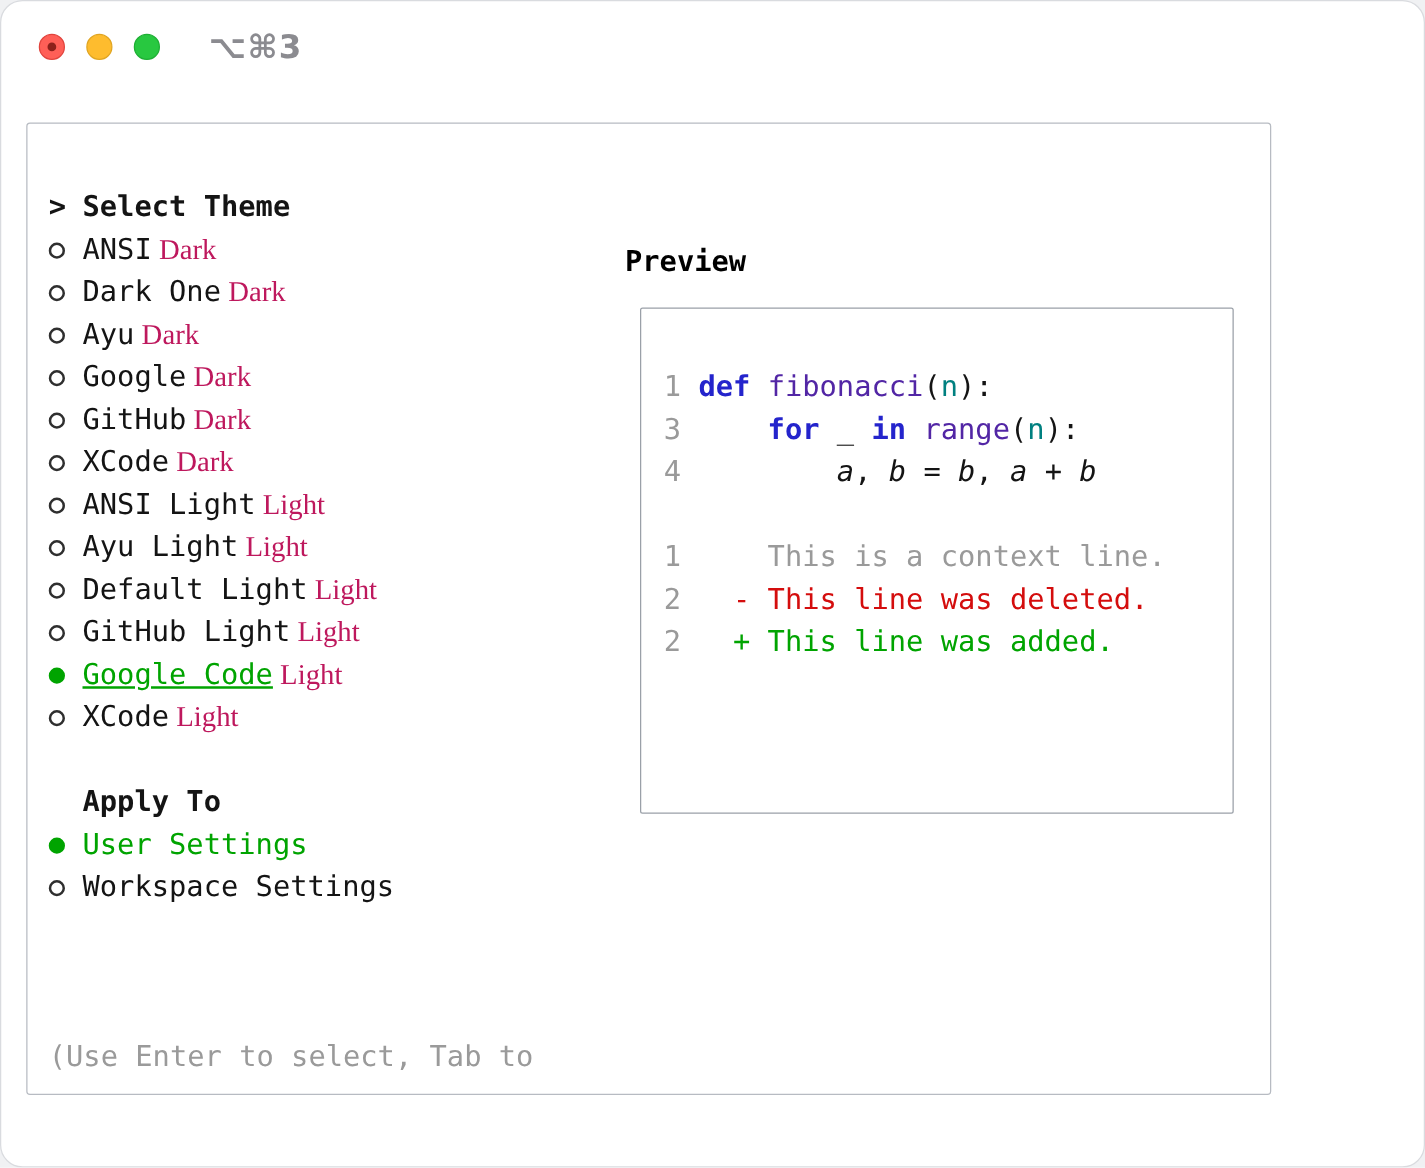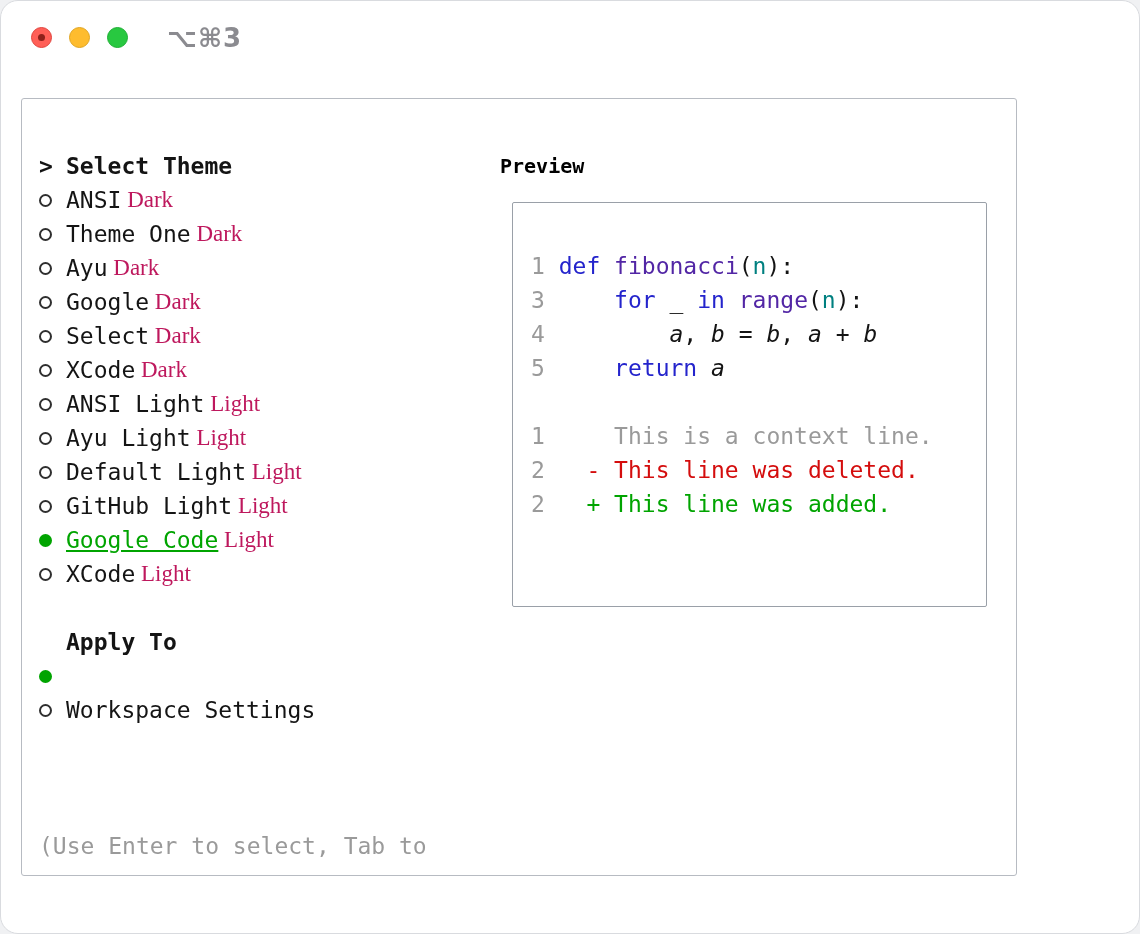--- a/index.html
+++ b/index.html
@@ -43,29 +43,29 @@
   .bold { font-weight:700; }
   .theme-name { white-space:pre; }
   .theme-name.sel { color:var(--green,#00a400);text-decoration:underline; }
   .variant { color:#be185d; white-space:pre;font-family:Liberation Serif, serif; }
   .opt-label.sel { color:var(--green,#00a400); }
 
   .apply-title { margin-top:34px; }
   .hint { margin-top:34px; color:#9a9a9a; font-size:23px; line-height:34px; white-space:pre; }
 
   
-  .preview-title { height:34px; font-size:20px; display:flex; align-items:center; }
+  .preview-title { height:34px; font-size:23px; display:flex; align-items:center;margin-top:44px; }
   .preview-box {
     margin-top:19px; margin-left:12px; width:475px; height:405px;
     border:1.5px solid #9aa0a8; border-radius:2px;
     padding:46px 0 0 18px; overflow:hidden;
   }
   .pline { height:34px; white-space:pre; font-size:23px; line-height:34px; }
   .tok-ln  { color:#9a9a9a; }
-  .tok-kw  { color:var(--kw,#2424cc); }
+  .tok-kw  { color:var(--kw,#2424cc);font-weight:bold; }
   .tok-fn  { color:var(--fn,#5226a5); }
   .tok-nm  { color:var(--nm,#008080); }
   .tok-vr  { font-style:italic; color:#141414; }
   .tok-pl  { color:#141414; }
   .tok-ctx { color:#9a9a9a; }
   .tok-del { color:var(--red,#d40d0d); }
   .tok-add { color:var(--green,#00a400); }
 </style>
 </head>
 <body>
@@ -94,42 +94,42 @@
             <span class="bullet-col">
               <span class="dot"></span>
             </span>
             <span class="theme-name">ANSI</span>
             <span class="variant"> Dark</span>
           </div>
           <div class="row">
             <span class="bullet-col">
               <span class="dot"></span>
             </span>
-            <span class="theme-name">Theme One</span>
+            <span class="theme-name">Dark One</span>
             <span class="variant"> Dark</span>
           </div>
           <div class="row">
             <span class="bullet-col">
               <span class="dot"></span>
             </span>
             <span class="theme-name">Ayu</span>
             <span class="variant"> Dark</span>
           </div>
           <div class="row">
             <span class="bullet-col">
               <span class="dot"></span>
             </span>
             <span class="theme-name">Google</span>
             <span class="variant"> Dark</span>
           </div>
           <div class="row">
             <span class="bullet-col">
               <span class="dot"></span>
             </span>
-            <span class="theme-name">Select</span>
+            <span class="theme-name">GitHub</span>
             <span class="variant"> Dark</span>
           </div>
           <div class="row">
             <span class="bullet-col">
               <span class="dot"></span>
             </span>
             <span class="theme-name">XCode</span>
             <span class="variant"> Dark</span>
           </div>
           <div class="row">
@@ -179,20 +179,21 @@
       <div class="row bold apply-title">
         <span class="bullet-col"></span>
         <span>Apply To</span>
       </div>
 
       <div>
           <div class="row">
             <span class="bullet-col">
               <span class="dot sel"></span>
             </span>
+            <span class="opt-label sel">User Settings</span>
           </div>
           <div class="row">
             <span class="bullet-col">
               <span class="dot"></span>
             </span>
             <span class="opt-label">Workspace Settings</span>
           </div>
         </div>
 
       <div class="hint">
@@ -201,21 +202,20 @@
       </div>
     </div>
 
     <div class="right-col">
       <div class="preview-title bold">Preview</div>
       <div class="preview-box">
         <div>
             <div class="pline"><span class="tok-ln">1 </span><span class="tok-kw">def</span><span class="tok-pl"> </span><span class="tok-fn">fibonacci</span><span class="tok-pl">(</span><span class="tok-nm">n</span><span class="tok-pl">):</span></div>
             <div class="pline"><span class="tok-ln">3 </span><span class="tok-pl">    </span><span class="tok-kw">for</span><span class="tok-pl"> _ </span><span class="tok-kw">in</span><span class="tok-pl"> </span><span class="tok-fn">range</span><span class="tok-pl">(</span><span class="tok-nm">n</span><span class="tok-pl">):</span></div>
             <div class="pline"><span class="tok-ln">4 </span><span class="tok-pl">        </span><span class="tok-vr">a</span><span class="tok-pl">, </span><span class="tok-vr">b</span><span class="tok-pl"> = </span><span class="tok-vr">b</span><span class="tok-pl">, </span><span class="tok-vr">a</span><span class="tok-pl"> + </span><span class="tok-vr">b</span></div>
-            <div class="pline"><span class="tok-ln">5 </span><span class="tok-pl">    </span><span class="tok-kw">return</span><span class="tok-pl"> </span><span class="tok-vr">a</span></div>
             <div class="pline"></div>
             <div class="pline"><span class="tok-ln">1 </span><span class="tok-ctx">    This is a context line.</span></div>
             <div class="pline"><span class="tok-ln">2 </span><span class="tok-del">  - This line was deleted.</span></div>
             <div class="pline"><span class="tok-ln">2 </span><span class="tok-add">  + This line was added.</span></div>
           </div>
       </div>
     </div>
 
   </div>
 </div>

